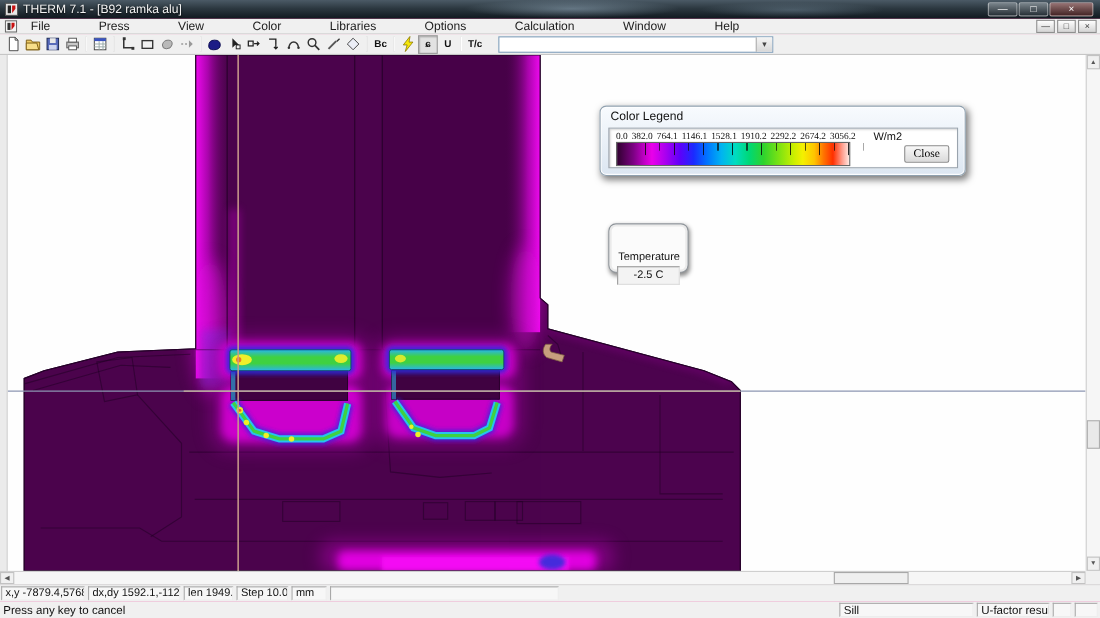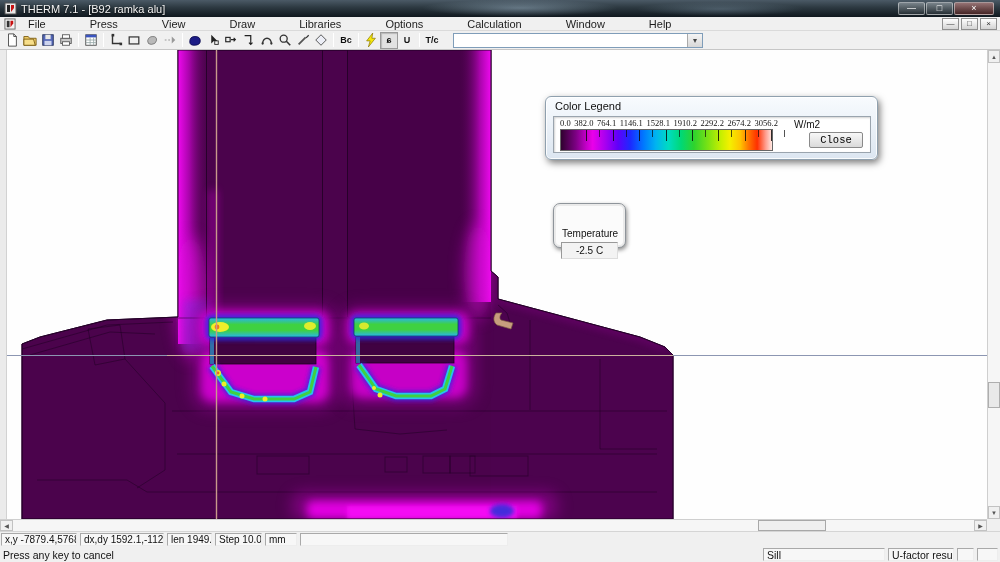--- a/index.html
+++ b/index.html
@@ -83,22 +83,22 @@
   .legend-bar { position:absolute; left:6px; top:12px; width:213px; height:22px;
     border:1px solid #666;
     background:linear-gradient(90deg,#30012f 0%,#7c0183 7%,#c400c9 12%,#ea00ea 15%,
       #a800f0 21%,#5f00fa 27%,#1b2bff 33%,#0077ff 39%,#00b4f0 45%,#00dcc0 51%,
       #00d875 57%,#2ed32e 63%,#7fe312 70%,#c9ef00 76%,#f4f000 80%,#ffc400 85%,
       #ff7300 89%,#ff3000 93%,#ff9e8e 97%,#ffe8e2 100%); }
   .legend-bar .ticks-long { position:absolute; left:0; top:0; width:100%; height:11px;
     background:repeating-linear-gradient(90deg, transparent 0 25.4px, rgba(10,10,10,.85) 25.4px 26.4px); }
   .legend-bar .ticks-short { position:absolute; left:13px; top:0; width:100%; height:7px;
     background:repeating-linear-gradient(90deg, transparent 0 25.4px, rgba(10,10,10,.7) 25.4px 26.4px); }
-  .legend-close { position:absolute; right:7px; bottom:4px; width:54px; height:16px;
-    font-family:Liberation Mono, monospace; font-size:10.5px;
+  .legend-close { position:absolute; right:7px; bottom:4px; width:41px; height:16px;
+    font-family:Liberation Serif, serif; font-size:10.5px;
     background:linear-gradient(#f8f8f8,#dadada); border:1px solid #8a8a8a; border-radius:2px; }
 
   
   .temp { position:absolute; left:553px; top:153px; width:73px; height:45px;
     background:#fbfbfb; border:1px solid #8e949a; border-radius:7px;
     box-shadow:1px 2px 4px rgba(0,0,0,.45), inset 0 0 0 2px #eaeaea; }
   .temp-label { font-size:10px; color:#111; padding:4px 0 0 8px;margin-top:20px; }
   .temp-value { margin:3px 7px 0; height:17px; background:#f3f3f3;
     border:1px solid #999; border-right-color:#ddd; border-bottom-color:#ddd;
     font-size:10px; text-align:center; line-height:16px; color:#111; }
@@ -143,21 +143,21 @@
   <div class="menubar">
     <svg class="menu-icon" viewBox="0 0 13 13">
       <rect x="1" y="1" width="11" height="11" fill="#f4f4f4" stroke="#666" stroke-width="1"></rect>
       <rect x="3" y="3" width="3" height="7" fill="#333"></rect>
       <path d="M7,3 h3 v3 l-3,4 z" fill="#c81010"></path>
     </svg>
     <div class="menu-items">
         <span class="menu-item">File</span>
         <span class="menu-item">Press</span>
         <span class="menu-item">View</span>
-        <span class="menu-item">Draw</span>
+        <span class="menu-item">Color</span>
         <span class="menu-item">Libraries</span>
         <span class="menu-item">Options</span>
         <span class="menu-item">Calculation</span>
         <span class="menu-item">Window</span>
         <span class="menu-item">Help</span>
       </div>
     <div class="menu-right">
       <div class="mdi-btn">—</div>
       <div class="mdi-btn">□</div>
       <div class="mdi-btn">×</div>

